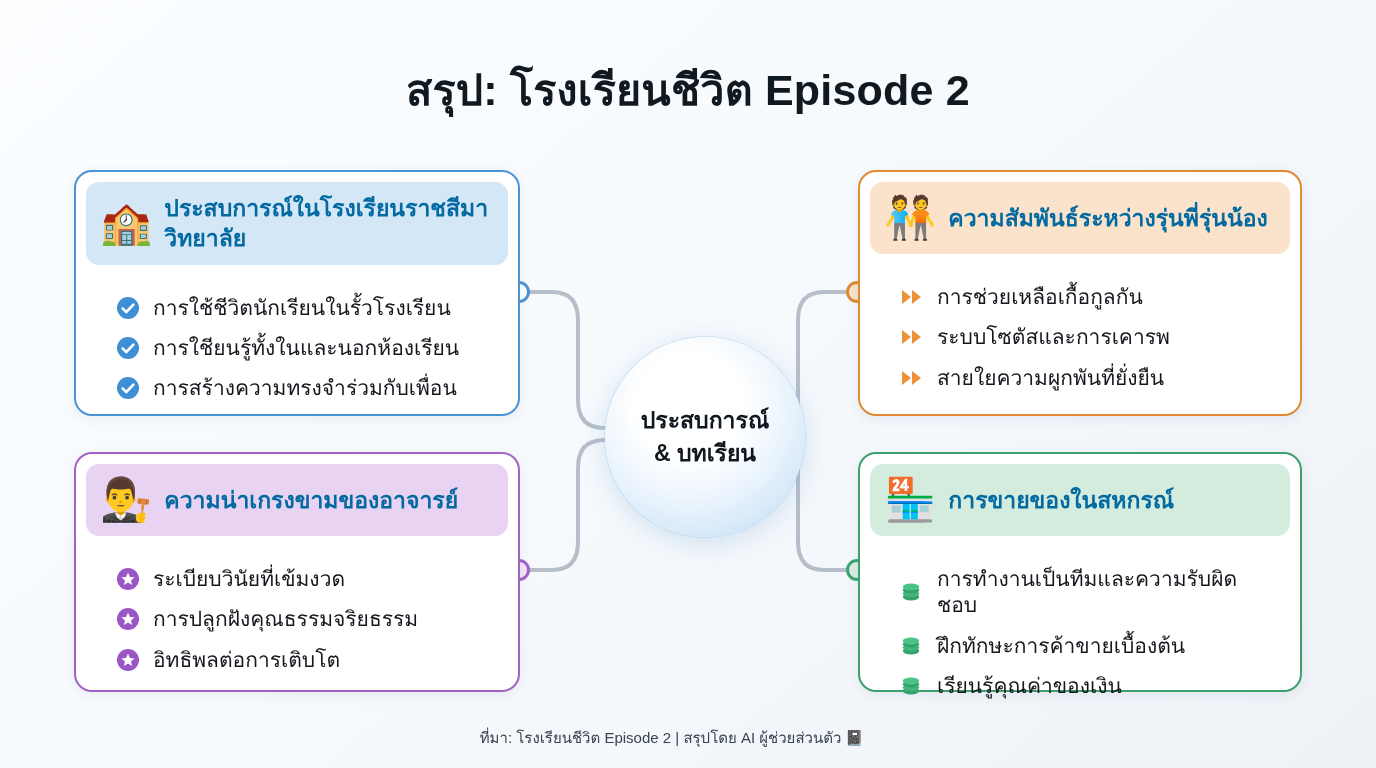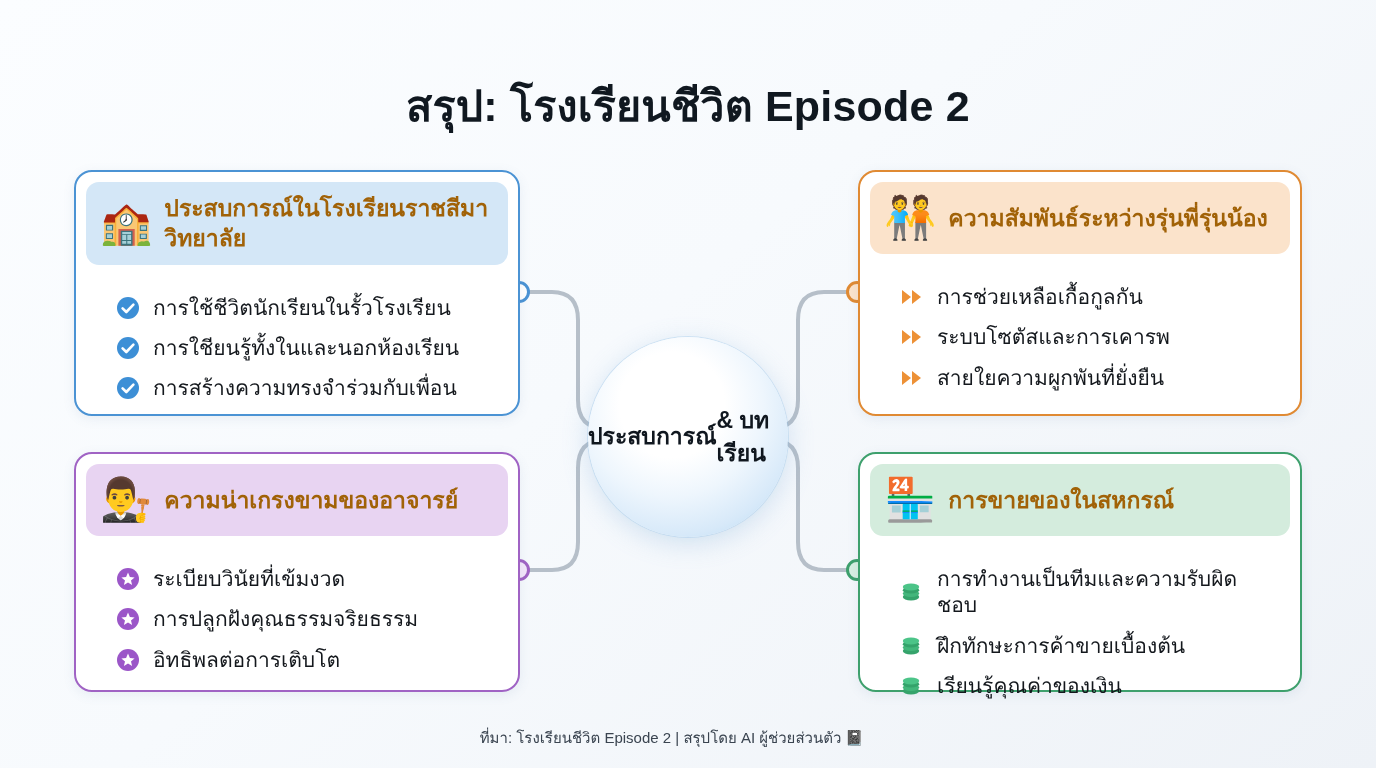--- a/index.html
+++ b/index.html
@@ -16,21 +16,21 @@
   #stage {
     position: relative;
     width: 1376px;
     height: 768px;
   }
 
   
   #title {
     position: absolute;
     left: 0;
-    top: 82px;
+    top: 66px;
     width: 1376px;
     text-align: center;
     font-size: 43px;
     font-weight: bold;
     color: #101820;
     letter-spacing: 0.2px;
     line-height: 1.15;
   }
 
   
@@ -38,30 +38,30 @@
     position: absolute;
     left: 0;
     top: 0;
     width: 1376px;
     height: 768px;
   }
 
   
   #hub {
     position: absolute;
-    left: 588px;
+    left: 605px;
     top: 337px;
     width: 200px;
     height: 200px;
     border-radius: 50%;
     background:
       radial-gradient(circle at 42% 34%, #ffffff 0%, #ffffff 30%, #eef6fd 52%, #d7e9f9 74%, #bcddf5 90%, #aed5f2 100%);
     box-shadow: 0 0 0 1px rgba(150, 196, 232, 0.35), 0 6px 26px rgba(120, 170, 215, 0.30);
     display: flex;
-    flex-direction: row;
+    flex-direction: column;
     align-items: center;
     justify-content: center;
     text-align: left;
   }
   #hub .hub-line {
     font-size: 23px;
     font-weight: bold;
     color: #10171f;
     line-height: 1.45;
   }
@@ -87,21 +87,21 @@
   }
   .card-head .head-emoji {
     font-size: 42px;
     line-height: 1;
     flex: 0 0 auto;
     filter: saturate(1.05);
   }
   .card-head .head-title {
     font-size: 23px;
     font-weight: bold;
-    color: #a16207;
+    color: #0369a1;
     line-height: 1.32;
   }
   .bullets {
     list-style: none;
     margin: 16px;
     padding: 14px 6px 0 14px;
   }
   .bullets li {
     display: flex;
     align-items: center;

